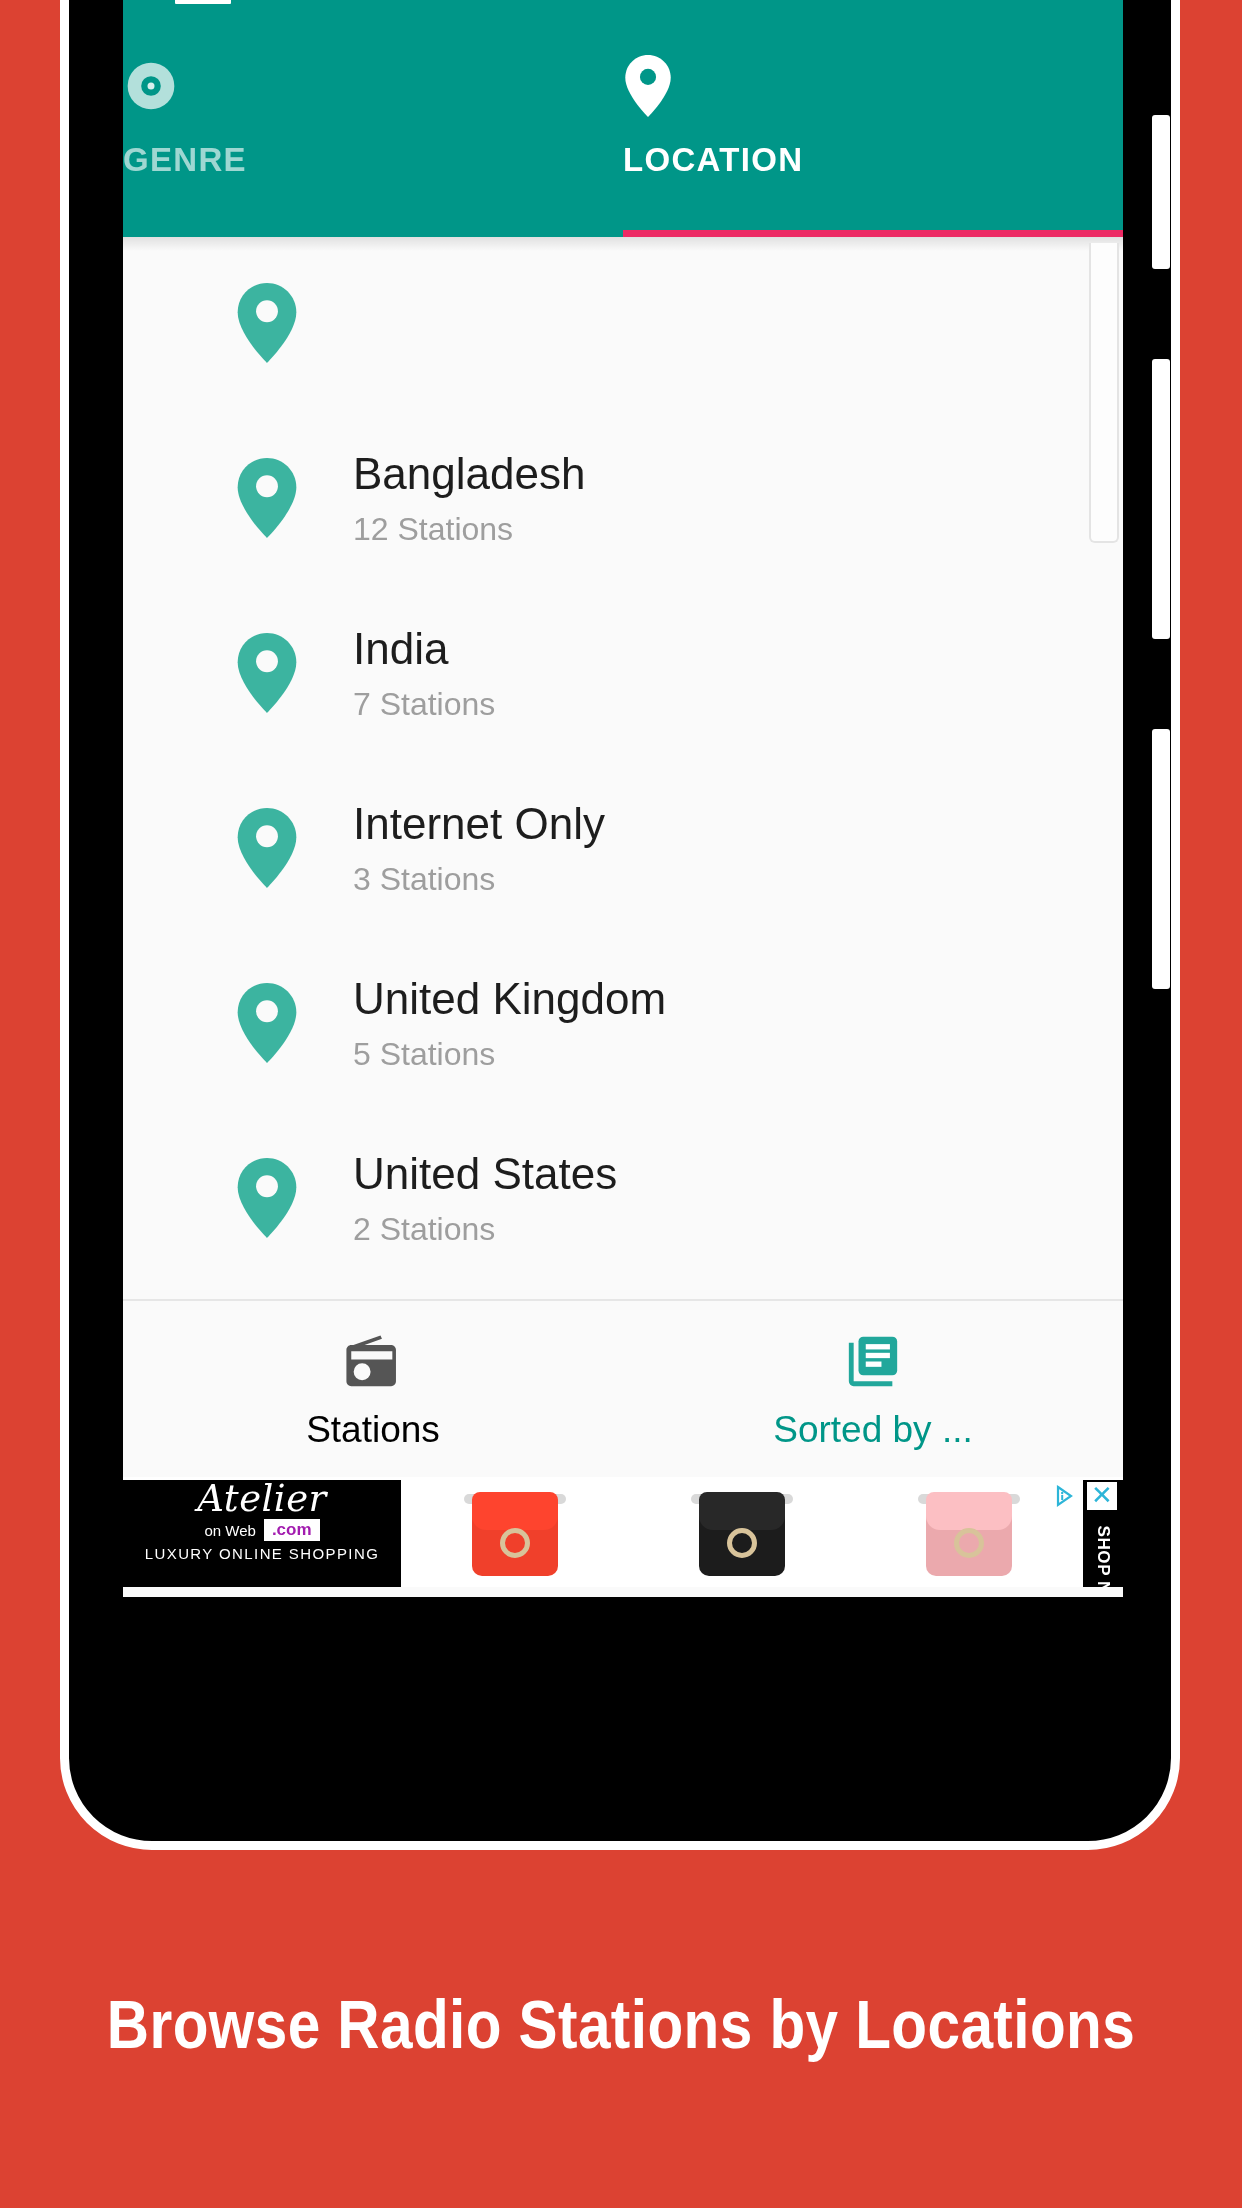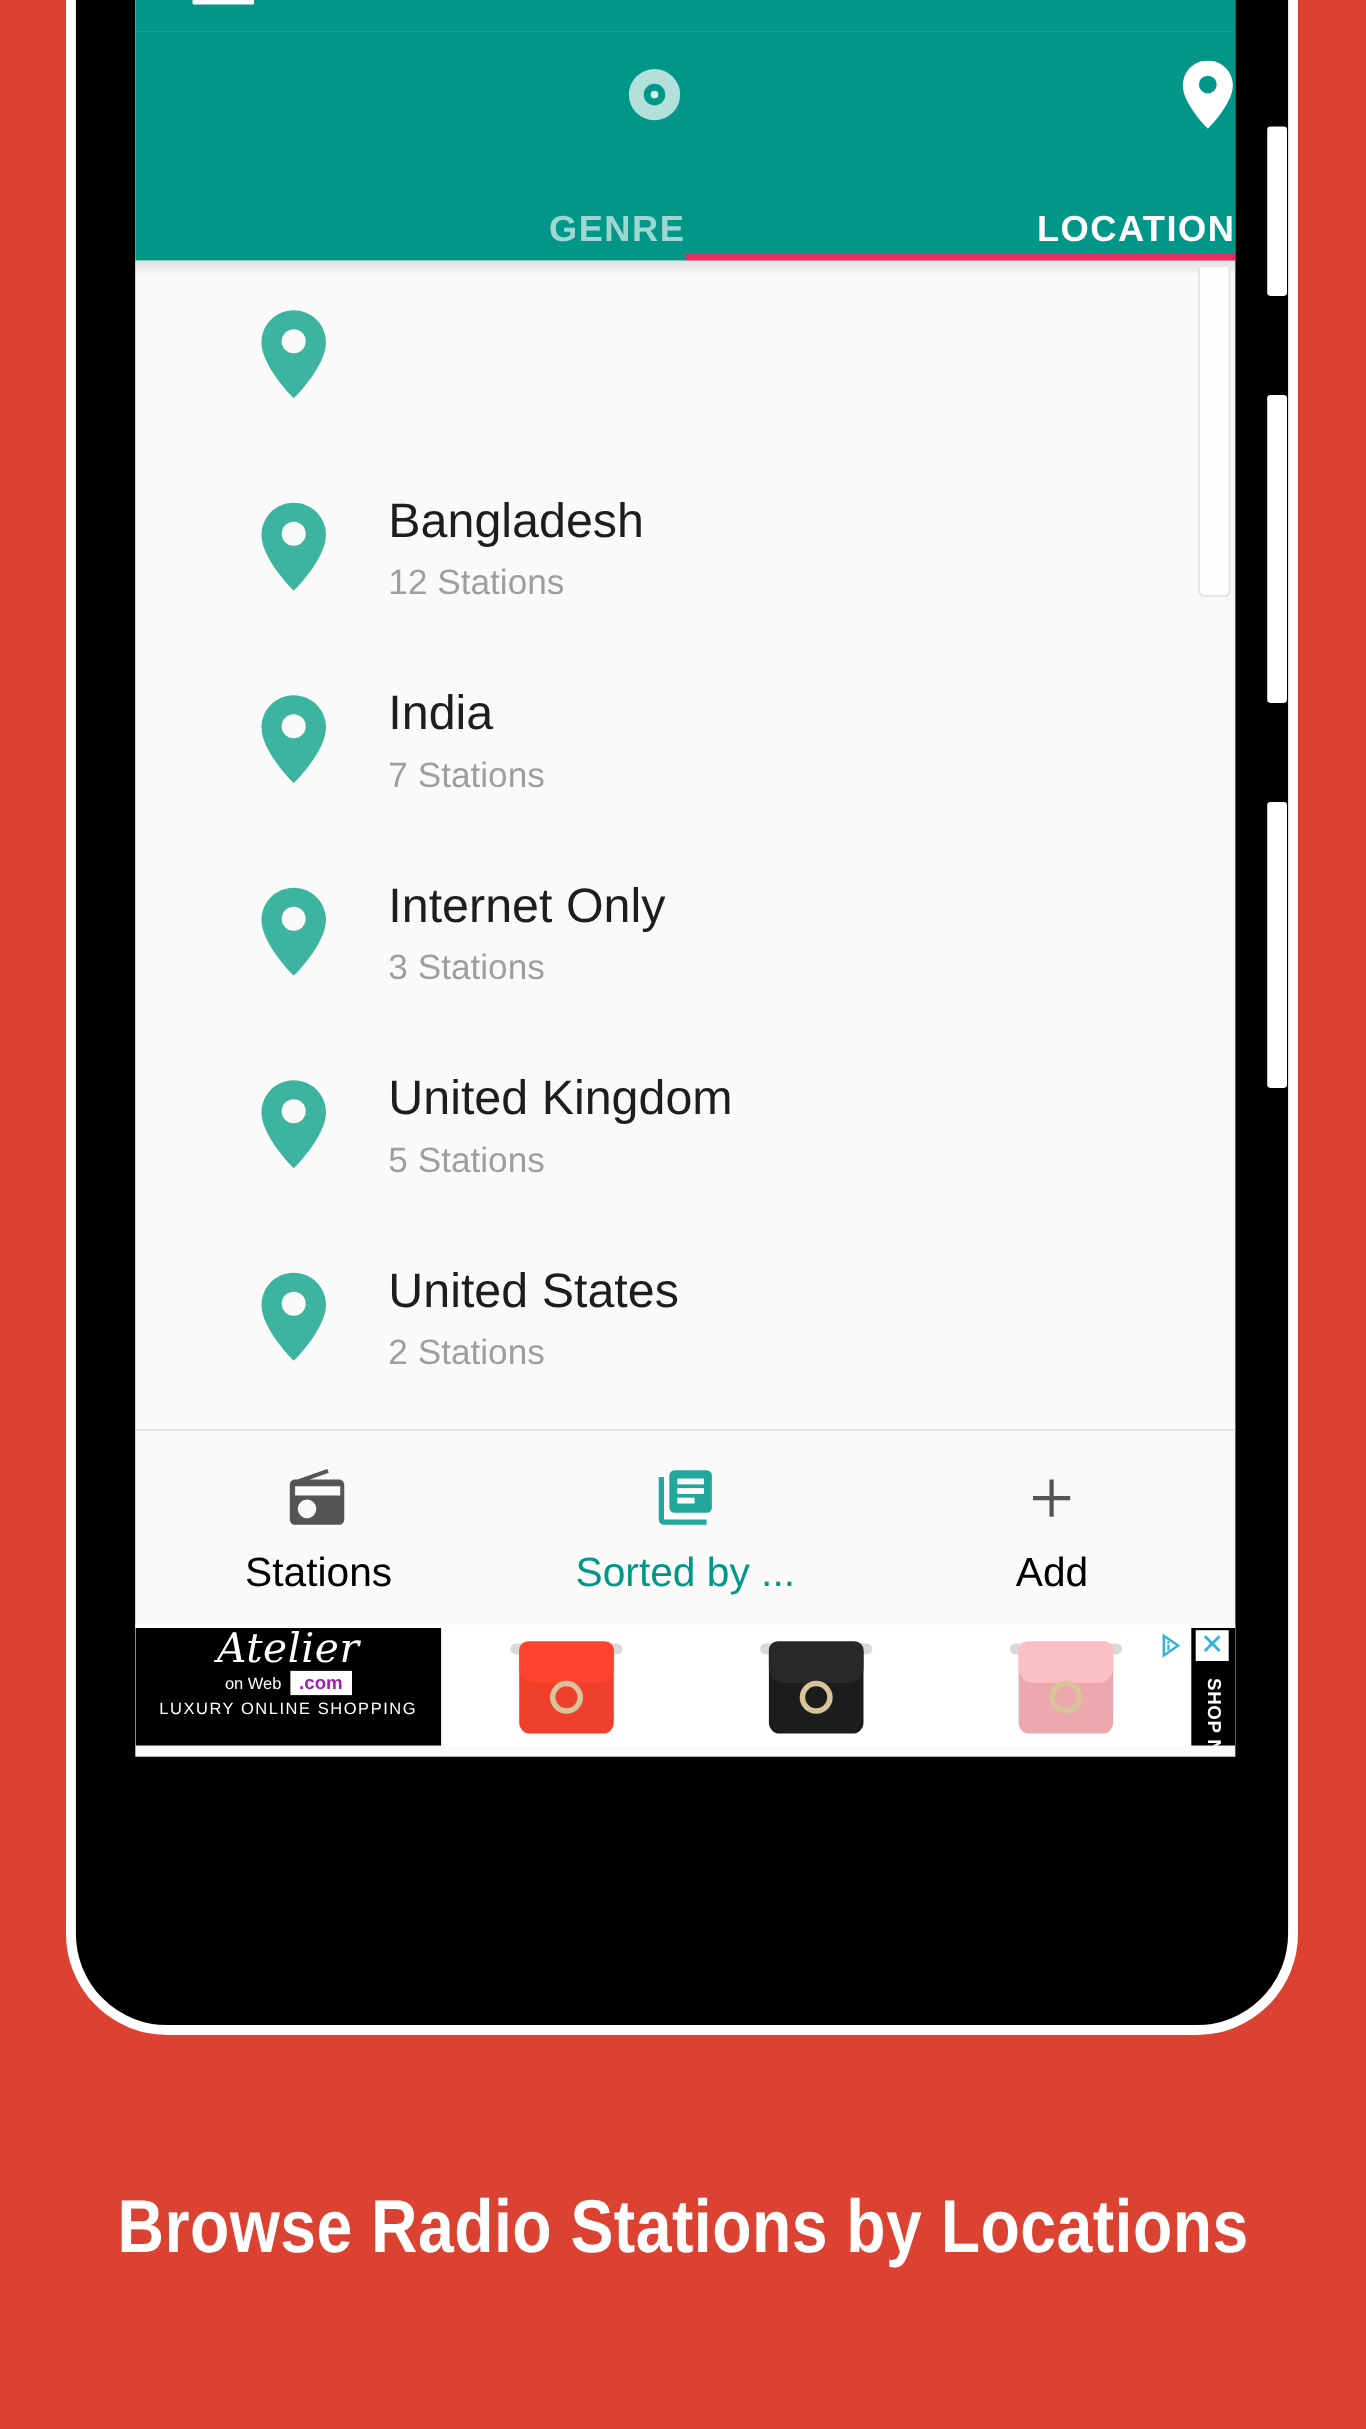--- a/index.html
+++ b/index.html
@@ -59,26 +59,25 @@
   #tabs{
     display:flex;
     height:208px;
     background:#009688;
     position:relative;
   }
   .tab{
     flex:1 1 50%;
     display:flex;
     flex-direction:column;
-    align-items:flex-end;
+    align-items:flex-start;
     justify-content:flex-start;
     padding-top:26px;
     cursor:pointer;
     position:relative;
-    gap:48px;
   }
   .tab-icon{
     height:62px;
     display:flex;
     align-items:center;
     justify-content:center;
   }
   .tab-label{
     margin-top:24px;
     font-size:33px;
@@ -422,28 +421,20 @@
             <path d="M4 4H2v16a2 2 0 0 0 2 2h16v-2H4V4z" fill="#21A79B"></path>
             <rect x="6" y="1.5" width="16" height="16" rx="2" fill="#21A79B"></rect>
             <rect x="9" y="4.6" width="10" height="2.2" fill="#ffffff"></rect>
             <rect x="9" y="8.2" width="10" height="2.2" fill="#ffffff"></rect>
             <rect x="9" y="11.8" width="6.5" height="2.2" fill="#ffffff"></rect>
           </svg>
         </div>
         <div class="nav-label">Sorted by ...</div>
       </div>
 
-      <div class="nav-item inactive">
-        <div class="nav-icon">
-          <svg width="60" height="58" viewBox="0 0 24 24" aria-hidden="true">
-            <path d="M19 12.8h-6.2V19h-1.6v-6.2H5v-1.6h6.2V5h1.6v6.2H19z" fill="#555555"></path>
-          </svg>
-        </div>
-        <div class="nav-label">Add</div>
-      </div>
     </div>
 
     <div id="ad-banner">
 
       <div id="ad-logo">
         <div id="ad-brand">Atelier</div>
         <div id="ad-brand-row">
           <span>on Web</span>
           <span id="ad-dotcom">.com</span>
         </div>

